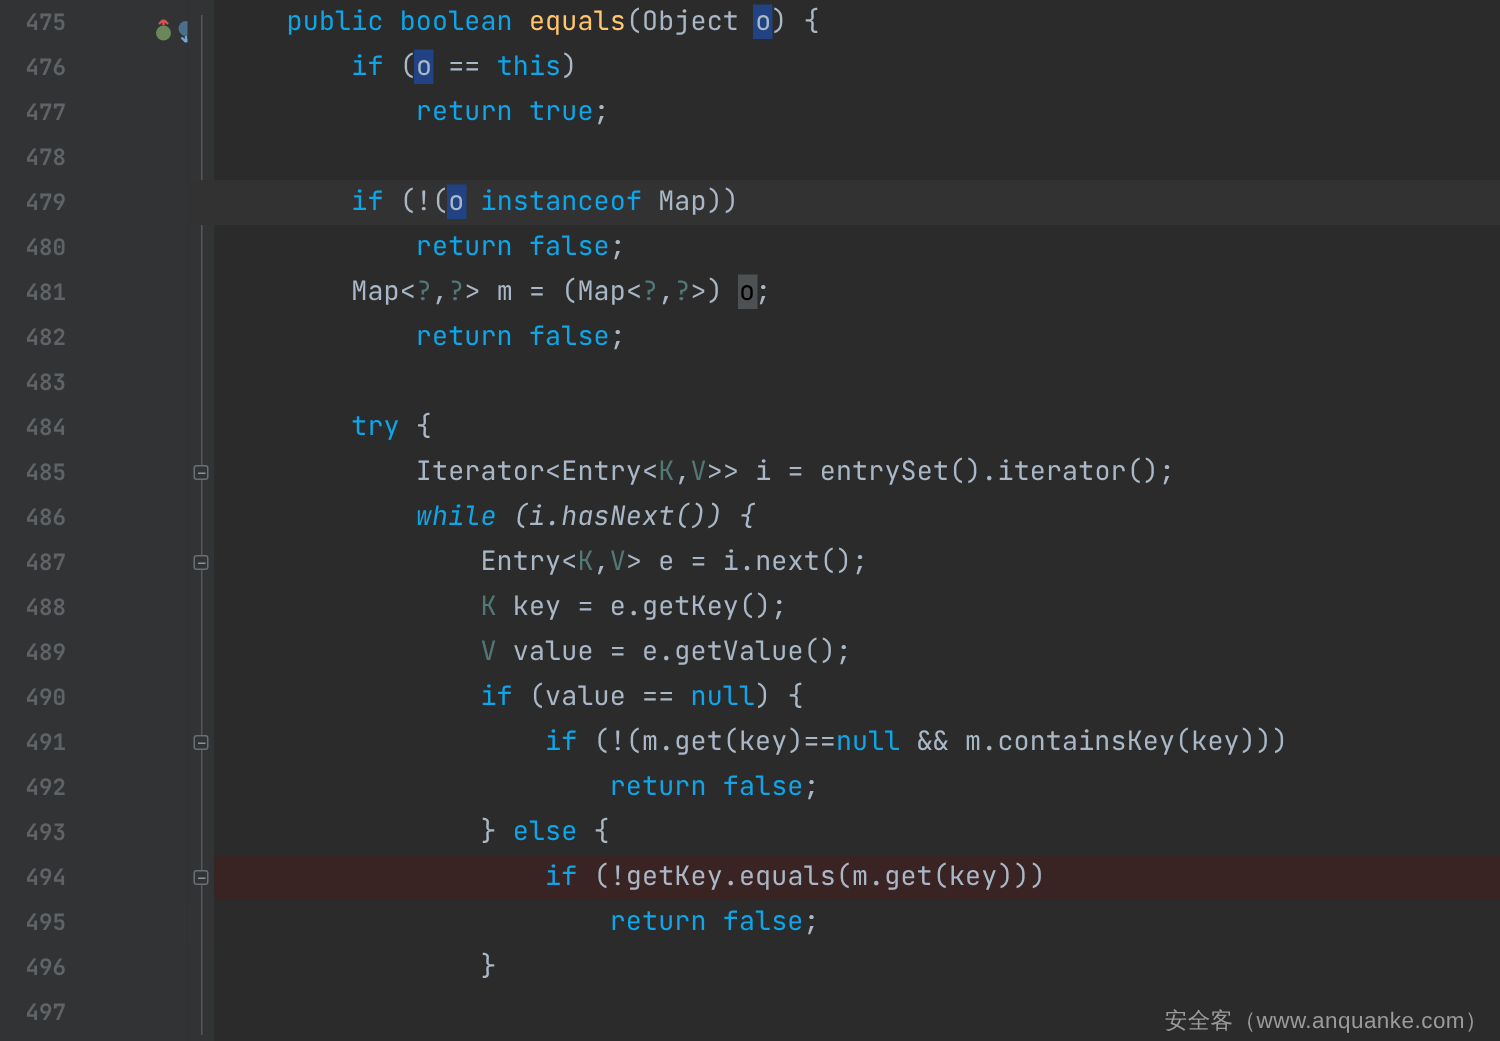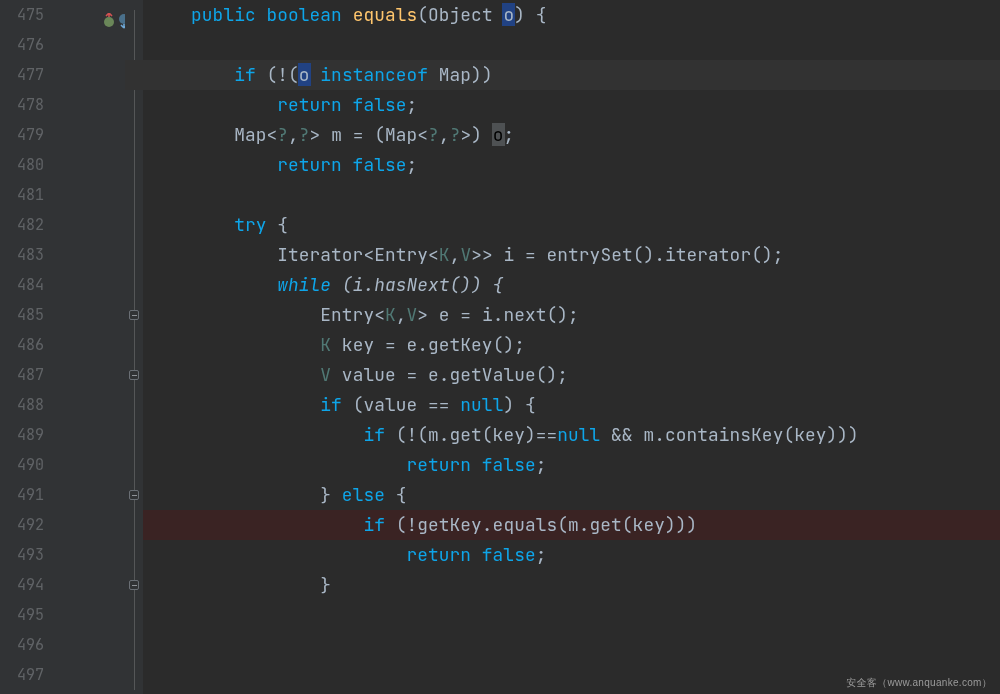--- a/index.html
+++ b/index.html
@@ -15,20 +15,21 @@
   .editor { position: relative; width: 1000px; height: 694px; }
   .gutter {
     position: absolute; left: 0; top: 0;
     width: 50px; height: 100%;
     background: #313335;
     text-align: right;
     color: #606366;
     font-size: 15px;
     padding-right: 6px;
     user-select: none;
+    font-weight: bold;
   }
   .marks {
     position: absolute; left: 50px; top: 0;
     width: 75px; height: 100%;
     background: #313335;
   }
   .fold-strip {
     position: absolute; left: 125px; top: 0;
     width: 18px; height: 100%;
     background: #313335;
@@ -86,21 +87,21 @@
     left: 90px; top: 0; width: 20px; height: 30px;
     display: flex; align-items: center; justify-content: center;
   }
   .book-icons {
     position: absolute; left: 52px; top: 6px;
     display: flex; gap: 0;
     align-items: center;
   }
   .watermark {
     position: absolute; right: 8px; bottom: 4px;
-    color: #9b9b9b; font-size: 10px;
+    color: #9b9b9b; font-size: 15px;
     font-family: sans-serif;
     letter-spacing: 0.3px;
   }
 </style>
 </head>
 <body>
 
 <div class="editor">
   <div style="position: absolute; left: 0px; width: 143px; height: 30px; top: 120px; background: rgb(50, 50, 50);"></div>
     <div style="position: absolute; left: 0px; width: 143px; height: 30px; top: 600px; background: rgb(58, 35, 35);"></div>
@@ -168,20 +169,22 @@
     </div>
   <div class="fold-strip">
     <div class="fold-line-v" style="top:10px;height:680px;"></div>
   <div class="fold-handle" style="top: 310px;"></div>
       <div class="fold-handle" style="top: 370px;"></div>
       <div class="fold-handle" style="top: 490px;"></div>
       <div class="fold-handle" style="top: 580px;"></div>
     </div>
   <div class="code">
       <div class="line"><span style="position: relative;">    <span class="t-kw">public </span><span class="t-kw">boolean </span><span class="t-mn">equals</span><span class="t-op">(</span><span class="t-id">Object </span><span class="t-hi">o</span><span class="t-op">) {</span></span></div>
+      <div class="line"><span style="position: relative;">        <span class="t-kw">if </span><span class="t-op">(</span><span class="t-hi">o</span><span class="t-op"> == </span><span class="t-kw">this</span><span class="t-op">)</span></span></div>
+      <div class="line"><span style="position: relative;">            <span class="t-kw">return true</span><span class="t-op">;</span></span></div>
       <div class="line"><span style="position: relative;"></span></div>
       <div class="line"><div class="code-bg" style="position: absolute; inset: 0px 0px 0px -18px; background: rgb(50, 50, 50);"></div><span style="position: relative;">        <span class="t-kw">if </span><span class="t-op">(!(</span><span class="t-hi">o</span><span class="t-op"> </span><span class="t-kw">instanceof </span><span class="t-id">Map))</span></span></div>
       <div class="line"><span style="position: relative;">            <span class="t-kw">return false</span><span class="t-op">;</span></span></div>
       <div class="line"><span style="position: relative;">        <span class="t-id">Map</span><span class="t-op">&lt;</span><span class="t-gn">?</span><span class="t-op">,</span><span class="t-gn">?</span><span class="t-op">&gt; m = (Map&lt;</span><span class="t-gn">?</span><span class="t-op">,</span><span class="t-gn">?</span><span class="t-op">&gt;) </span><span class="t-caret">o</span><span class="t-op">;</span></span></div>
       <div class="line"><span style="position: relative;">            <span class="t-kw">return false</span><span class="t-op">;</span></span></div>
       <div class="line"><span style="position: relative;"></span></div>
       <div class="line"><span style="position: relative;">        <span class="t-kw">try </span><span class="t-op">{</span></span></div>
       <div class="line"><span style="position: relative;">            <span class="t-id">Iterator</span><span class="t-op">&lt;</span><span class="t-id">Entry</span><span class="t-op">&lt;</span><span class="t-gn">K</span><span class="t-op">,</span><span class="t-gn">V</span><span class="t-op">&gt;&gt; i = entrySet().iterator();</span></span></div>
       <div class="line"><span style="position: relative; font-style: italic;">            <span class="t-kw">while </span><span class="t-op">(i.hasNext()) {</span></span></div>
       <div class="line"><span style="position: relative;">                <span class="t-id">Entry</span><span class="t-op">&lt;</span><span class="t-gn">K</span><span class="t-op">,</span><span class="t-gn">V</span><span class="t-op">&gt; e = i.next();</span></span></div>

